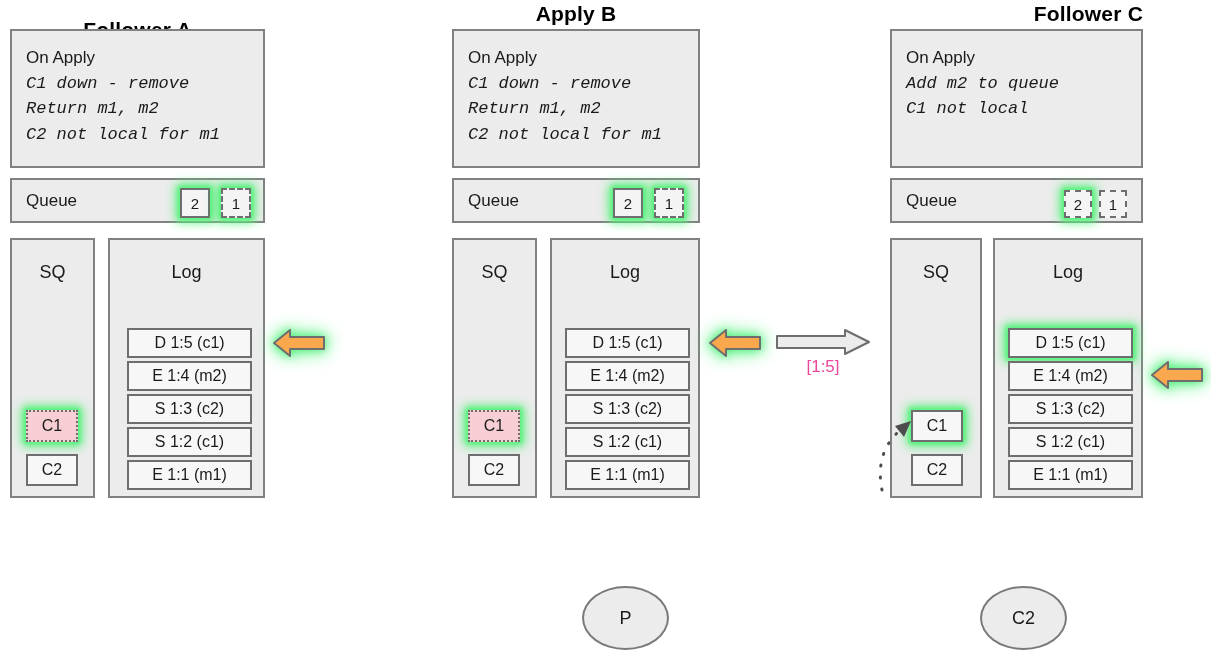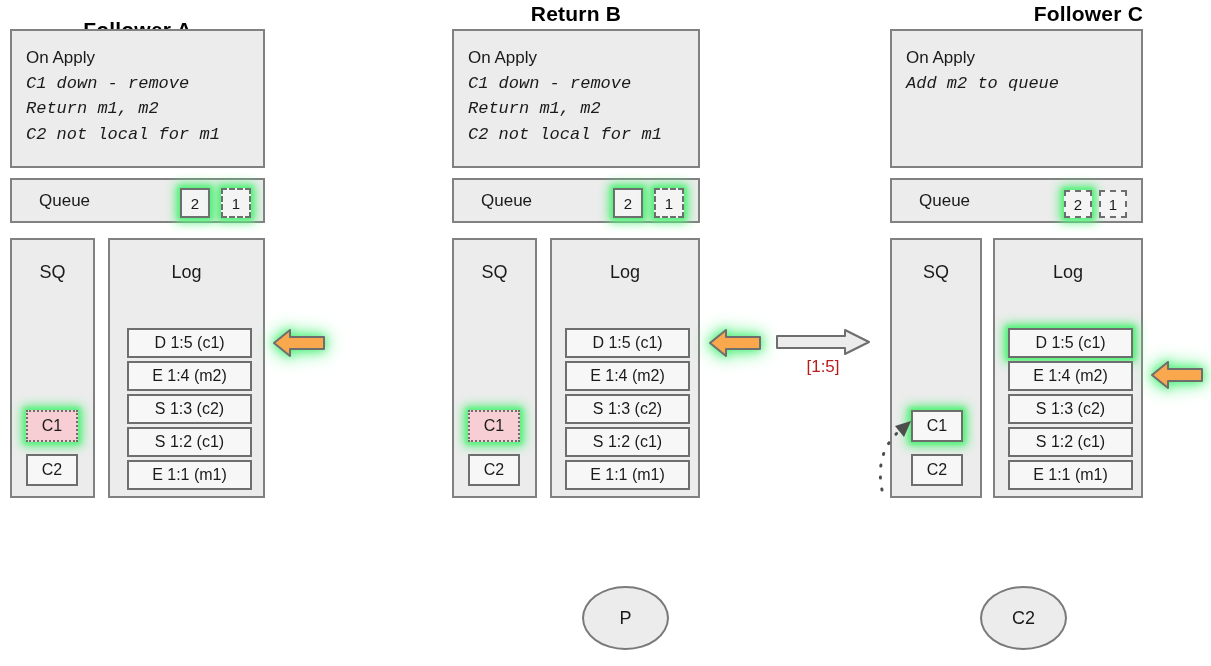--- a/index.html
+++ b/index.html
@@ -22,21 +22,21 @@
   }
 
   
   .apply-box{padding:14px 0 9px 14px;}
   .apply-line{font-size:17px;line-height:25.5px;white-space:nowrap;}
   .apply-line.em{font-style:italic;font-family:Liberation Mono, monospace;}
 
   
   .queue-label{
     position:absolute;left:14px;top:50%;transform:translateY(-50%);
-    font-size:17px;white-space:nowrap;margin-left:13px;
+    font-size:17px;white-space:nowrap;
   }
   .qbox{
     position:absolute;box-sizing:border-box;display:flex;
     align-items:center;justify-content:center;
     font-size:15px;background:#f4f4f4;color:#1a1a1a;
   }
   .qbox.solid{border:2px solid #6e6e6e;}
   .qbox.dashed{border:2px dashed #6e6e6e;}
   .glow{box-shadow:0 0 10px 4px #55f07a,0 0 4px 2px #6bf58d;}
 
@@ -54,21 +54,21 @@
     white-space:nowrap;color:#1a1a1a;
   }
   .entry.pink{background:#f6ced3;border:2px dotted #6e6e6e;}
 
   
   .arrow-wrap{position:absolute;}
   .arrow-wrap svg{display:block;overflow:visible;}
   .arrow-glow{filter:drop-shadow(0 0 5px #4ef078) drop-shadow(0 0 9px #62f48b);}
 
   .edge-label{
-    position:absolute;font-size:17px;color:#b91c1c;text-align:center;
+    position:absolute;font-size:17px;color:#ec4899;text-align:center;
     white-space:nowrap;
   }
 
   
   .ellipse{
     position:absolute;box-sizing:border-box;border:2px solid #7a7a7a;
     background:#ececec;border-radius:50%;
     display:flex;align-items:center;justify-content:center;
     font-size:18px;color:#1a1a1a;
   }
@@ -105,21 +105,21 @@
   <div class="entry" style="left:17px;top:187px;width:125px;height:30px;">S 1:2 (c1)</div>
   <div class="entry" style="left:17px;top:220px;width:125px;height:30px;">E 1:1 (m1)</div>
 </div>
 
 <div class="arrow-wrap arrow-glow" style="left:272px;top:325px;">
   <svg width="54" height="36" viewBox="0 0 54 36">
     <polygon points="2,18 18,5 18,12 52,12 52,24 18,24 18,31" fill="#f9a84d" stroke="#6e6e6e" stroke-width="2" stroke-linejoin="round"></polygon>
   </svg>
 </div>
 
-<div class="col-title" style="left:452px;top:2px;width:248px;">Return B</div>
+<div class="col-title" style="left:452px;top:2px;width:248px;">Apply B</div>
 
 <div class="panel apply-box" style="left:452px;top:29px;width:248px;height:139px;">
   <div class="apply-line">On Apply</div>
   <div class="apply-line em">C1 down - remove</div>
   <div class="apply-line em">Return m1, m2</div>
   <div class="apply-line em">C2 not local for m1</div>
 </div>
 
 <div class="panel" style="left:452px;top:178px;width:248px;height:45px;">
   <div class="queue-label">Queue</div>
@@ -153,20 +153,21 @@
     <polygon points="2,8 70,8 70,2 94,14 70,26 70,20 2,20" fill="#ececec" stroke="#6e6e6e" stroke-width="2" stroke-linejoin="round"></polygon>
   </svg>
 </div>
 <div class="edge-label" style="left:775px;top:357px;width:96px;">[1:5]</div>
 
 <div class="col-title" style="left:890px;top:2px;width:253px;text-align:right;">Follower C</div>
 
 <div class="panel apply-box" style="left:890px;top:29px;width:253px;height:139px;">
   <div class="apply-line">On Apply</div>
   <div class="apply-line em">Add m2 to queue</div>
+  <div class="apply-line em">C1 not local</div>
 </div>
 
 <div class="panel" style="left:890px;top:178px;width:253px;height:45px;">
   <div class="queue-label">Queue</div>
   <div class="qbox dashed glow" style="left:172px;top:10px;width:28px;height:28px;">2</div>
   <div class="qbox dashed" style="left:207px;top:10px;width:28px;height:28px;">1</div>
 </div>
 
 <div class="panel" style="left:890px;top:238px;width:92px;height:260px;">
   <div class="colhead">SQ</div>

